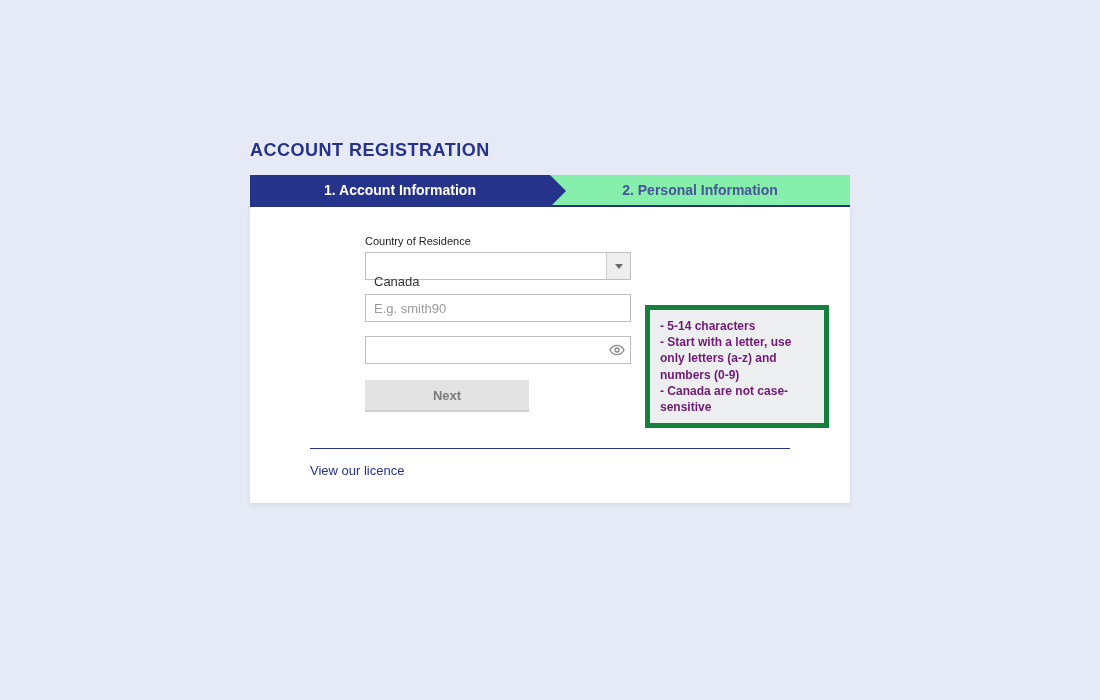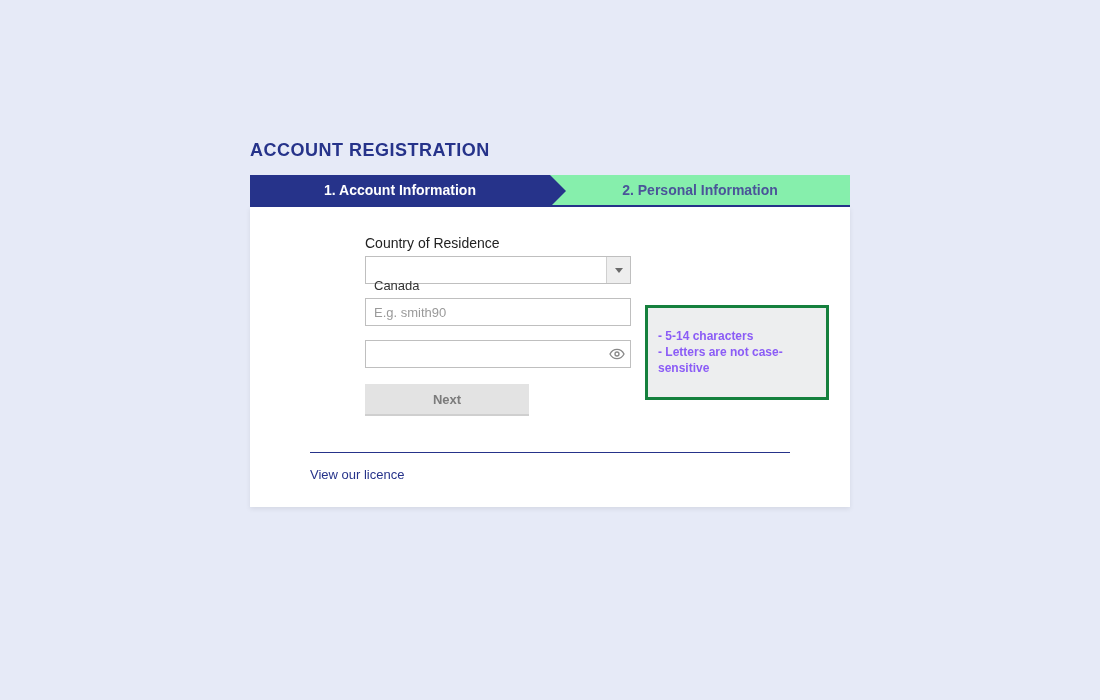--- a/index.html
+++ b/index.html
@@ -71,21 +71,21 @@
     .form-area {
       position: relative;
       width: 370px;
       margin: 0 auto;
     }
     .form-row {
       margin-bottom: 14px;
       width: 266px;
     }
     .label {
-      font-size: 14px;
+      font-size: 11px;
       color: #222;
       margin-bottom: 5px;
       display: block;
     }
     .select-wrap {
       position: relative;
       width: 266px;
     }
     .select {
       width: 100%;
@@ -155,24 +155,24 @@
       width: 16px;
       height: 16px;
       display: block;
     }
     .hint-box {
       position: absolute;
       left: 280px;
       top: 70px;
       width: 184px;
       background: #edeeef;
-      border: 3px solid #15803d;
-      padding: 20px 10px;
+      border: 5px solid #15803d;
+      padding: 8px 10px;
       font-size: 12px;
-      color: #8b5cf6;
+      color: #701a75;
       font-weight: bold;
       line-height: 1.35;
     }
     .btn-row {
       display: flex;
       margin-top: 16px;
     }
     .next-btn {
       width: 164px;
       height: 32px;
@@ -235,21 +235,22 @@
             <svg viewBox="0 0 24 24" fill="none" stroke="currentColor" stroke-width="2">
               <path d="M1.5 12s3.5-7 10.5-7 10.5 7 10.5 7-3.5 7-10.5 7S1.5 12 1.5 12z"></path>
               <circle cx="12" cy="12" r="3"></circle>
             </svg>
           </span>
         </div>
       </div>
 
       <div class="hint-box">
         <div>- 5-14 characters</div>
-        <div>- Letters are not case-sensitive</div>
+        <div>- Start with a letter, use only letters (a-z) and numbers (0-9)</div>
+        <div>- Canada are not case-sensitive</div>
       </div>
 
       <div class="btn-row">
         <button class="next-btn">Next</button>
       </div>
     </div>
 
     <hr class="divider">
     <a class="licence-link">View our licence</a>
   </div>

